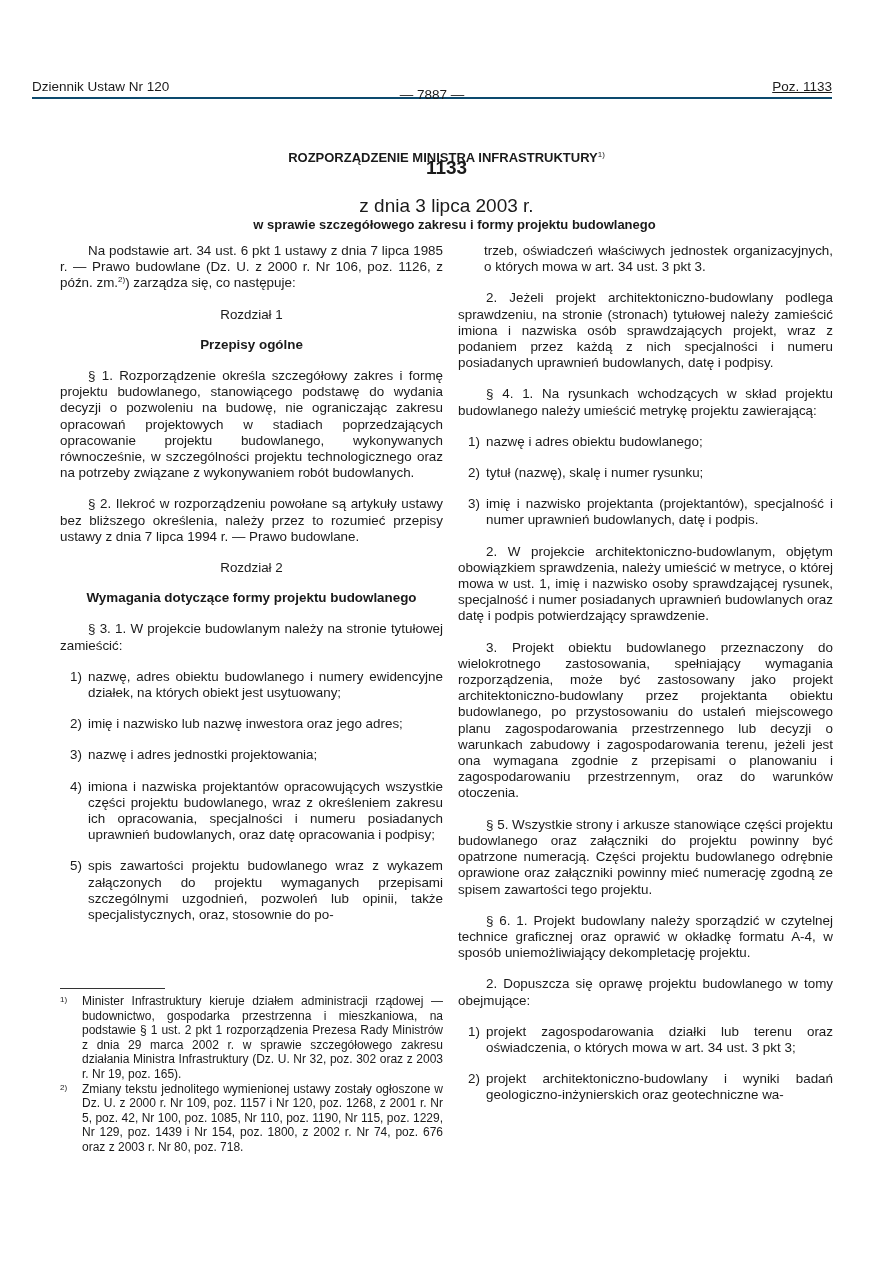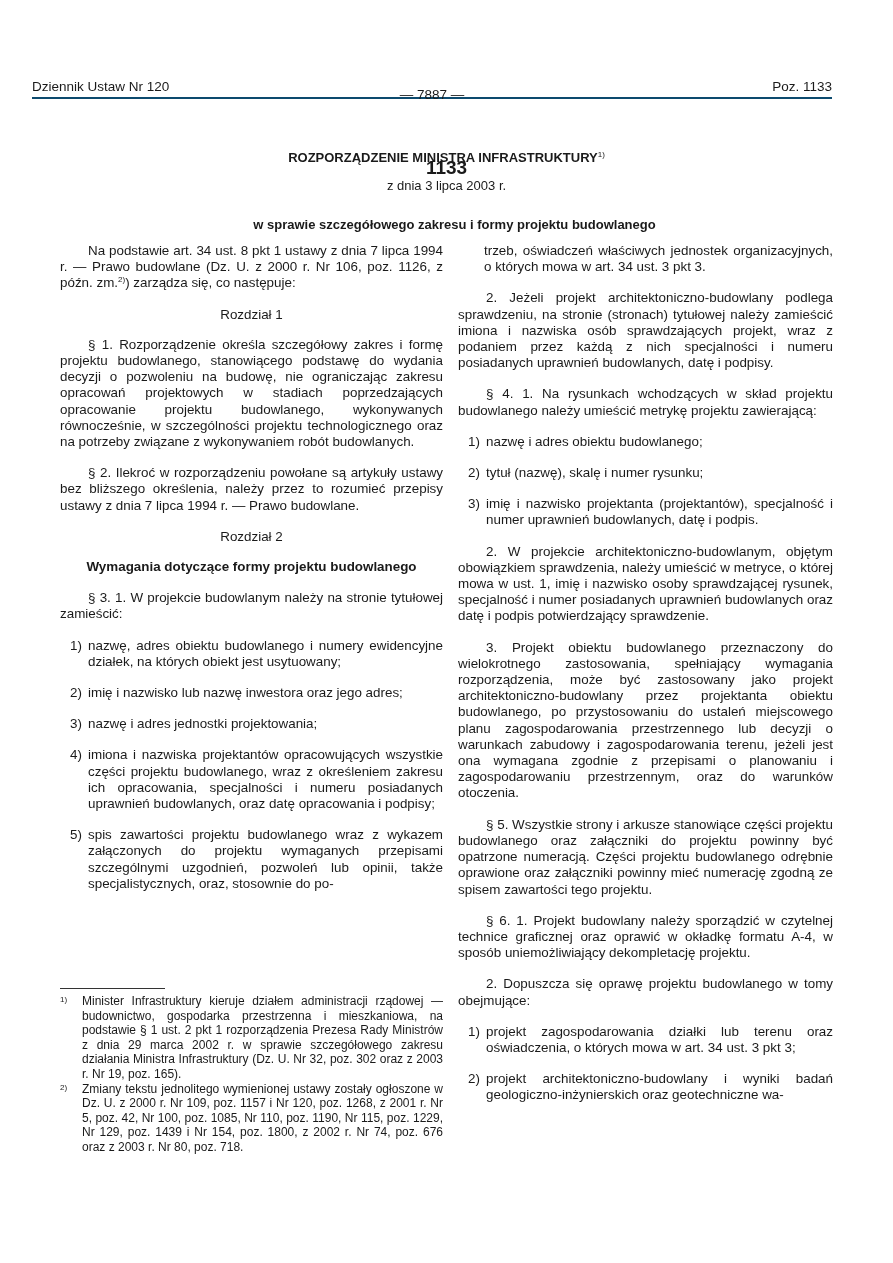--- a/index.html
+++ b/index.html
@@ -2,27 +2,27 @@
 <html><head>
 <meta charset="utf-8">
 <style>
   html, body { margin: 0; padding: 0; background: #ffffff; }
   body { width: 893px; height: 1263px; position: relative; overflow: hidden;
          font-family: "Liberation Sans", sans-serif; color: #1a1a1a; }
   .header { position: absolute; left: 32px; top: 77px; width: 800px; height: 20px;
             border-bottom: 2px solid #0c4a6e; font-size: 13.5px; }
   .header .left { position: absolute; left: 0; top: 2px; }
   .header .center { position: absolute; left: 0; width: 100%; text-align: center; top: 10px; }
-  .header .right { position: absolute; right: 0; top: 2px; }
+  .header .right { position: absolute; right: 0; top: 2px; text-decoration: underline; }
   .act-no { position: absolute; left: 0; width: 893px; top: 116px; text-align: center;
             font-size: 19px; font-weight: bold; margin-top: 41px; }
   .act-title { position: absolute; left: 0; width: 893px; top: 150px; text-align: center;
                font-size: 13px; font-weight: bold; }
   .act-title sup { font-size: 8px; font-weight: normal; }
-  .act-date { position: absolute; left: 0; width: 893px; top: 178px; text-align: center; font-size: 13px; }
+  .act-date { position: absolute; left: 0; width: 893px; top: 195px; text-align: center; font-size: 19px; }
   .act-subject { position: absolute; left: 8px; width: 893px; top: 217px; text-align: center;
                  font-size: 13px; font-weight: bold; }
   .col { position: absolute; top: 243px; font-size: 13.4px; line-height: 16.2px; }
   .col-left { left: 60px; width: 383px; }
   .col-right { left: 458px; width: 375px; }
   p { margin: 0 0 15px 0; text-align: justify; }
   p.ind { text-indent: 28px; }
   .chapter { text-align: center; margin: 0 0 14px 0; }
   .chapter-title { text-align: center; font-weight: bold; margin: 0 0 15px 0; }
   .list-item { display: flex; margin: 0 0 15px 0; }
@@ -44,22 +44,23 @@
   <span class="center">— 7887 —</span>
   <span class="right">Poz. 1133</span>
 </div>
 
 <div class="act-no">1133</div>
 <div class="act-title"><span>ROZPORZĄDZENIE MINISTRA INFRASTRUKTURY</span><sup>1)</sup></div>
 <div class="act-date">z dnia 3 lipca 2003 r.</div>
 <div class="act-subject">w sprawie szczegółowego zakresu i formy projektu budowlanego</div>
 
 <div class="col col-left">
-  <p class="ind"><span>Na podstawie art. 34 ust. 8 pkt 1 ustawy z dnia 7 lipca 1994 r. — Prawo budowlane (Dz. U. z 2000 r. Nr 106, poz. 1126, z późn. zm.</span><sup>2)</sup><span>) zarządza się, co następuje:</span></p>
+  <p class="ind"><span>Na podstawie art. 34 ust. 6 pkt 1 ustawy z dnia 7 lipca 1985 r. — Prawo budowlane (Dz. U. z 2000 r. Nr 106, poz. 1126, z późn. zm.</span><sup>2)</sup><span>) zarządza się, co następuje:</span></p>
   <div class="chapter">Rozdział 1</div>
+  <div class="chapter-title">Przepisy ogólne</div>
   <p class="ind">§ 1. Rozporządzenie określa szczegółowy zakres i formę projektu budowlanego, stanowiącego podstawę do wydania decyzji o pozwoleniu na budowę, nie ograniczając zakresu opracowań projektowych w stadiach poprzedzających opracowanie projektu budowlanego, wykonywanych równocześnie, w szczególności projektu technologicznego oraz na potrzeby związane z wykonywaniem robót budowlanych.</p>
   <p class="ind">§ 2. Ilekroć w rozporządzeniu powołane są artykuły ustawy bez bliższego określenia, należy przez to rozumieć przepisy ustawy z dnia 7 lipca 1994 r. — Prawo budowlane.</p>
   <div class="chapter" style="margin-top:0">Rozdział 2</div>
   <div class="chapter-title">Wymagania dotyczące formy projektu budowlanego</div>
   <p class="ind">§ 3. 1. W projekcie budowlanym należy na stronie tytułowej zamieścić:</p>
   <div class="list-item">
       <span class="num">1)</span>
       <span class="txt">nazwę, adres obiektu budowlanego i numery ewidencyjne działek, na których obiekt jest usytuowany;</span>
     </div>
   <div class="list-item">

